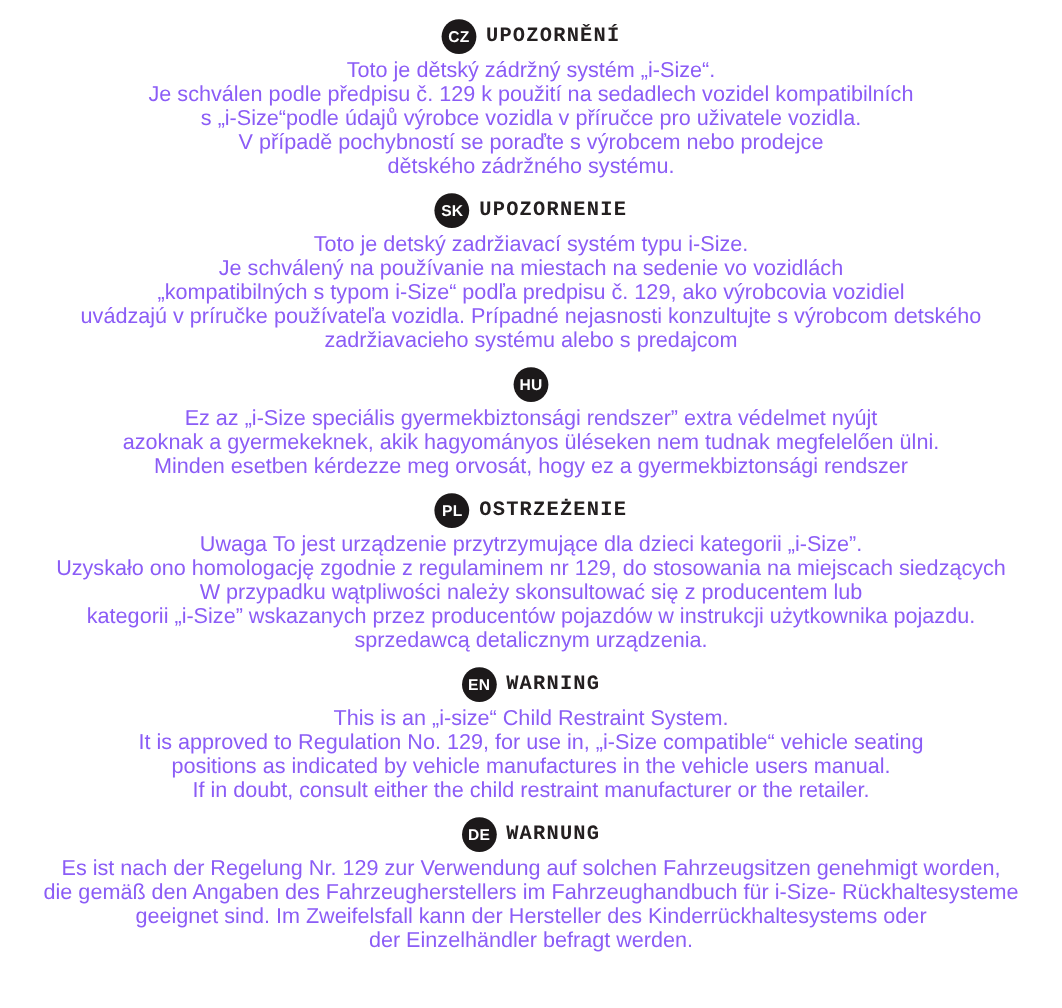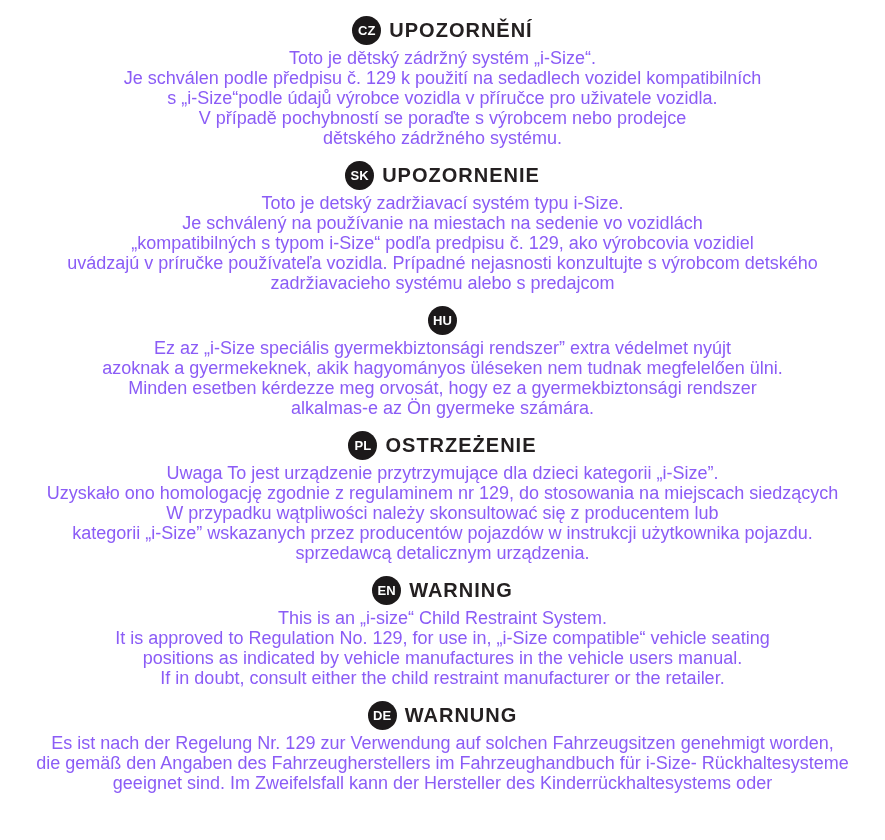--- a/index.html
+++ b/index.html
@@ -36,23 +36,24 @@
     font-weight: 700;
     font-size: 13px;
     letter-spacing: 0.2px;
     display: flex;
     align-items: center;
     justify-content: center;
     flex: 0 0 auto;
   }
   .title {
     font-weight: 700;
-    font-size: 20px;
+    font-size: 17px;
     letter-spacing: 1px;
     color: #242021;
+    font-family: Liberation Mono, monospace;
   }
   .line {
     margin: 0;
     font-size: 18px;
     line-height: 20px;
     color: #8b5cf6;
     white-space: nowrap;
   }
 </style>
 </head>
@@ -84,21 +85,20 @@
     <p class="line">zadržiavacieho systému alebo s predajcom</p>
   </section>
 
   <section class="warn">
     <div class="head">
       <span class="badge">HU</span>
     </div>
     <p class="line">Ez az „i-Size speciális gyermekbiztonsági rendszer” extra védelmet nyújt</p>
     <p class="line">azoknak a gyermekeknek, akik hagyományos üléseken nem tudnak megfelelően ülni.</p>
     <p class="line">Minden esetben kérdezze meg orvosát, hogy ez a gyermekbiztonsági rendszer</p>
-    <p class="line">alkalmas-e az Ön gyermeke számára.</p>
   </section>
 
   <section class="warn">
     <div class="head">
       <span class="badge">PL</span>
       <span class="title">OSTRZEŻENIE</span>
     </div>
     <p class="line">Uwaga To jest urządzenie przytrzymujące dla dzieci kategorii „i-Size”.</p>
     <p class="line">Uzyskało ono homologację zgodnie z regulaminem nr 129, do stosowania na miejscach siedzących</p>
     <p class="line">W przypadku wątpliwości należy skonsultować się z producentem lub</p>
@@ -118,15 +118,16 @@
   </section>
 
   <section class="warn">
     <div class="head">
       <span class="badge">DE</span>
       <span class="title">WARNUNG</span>
     </div>
     <p class="line">Es ist nach der Regelung Nr. 129 zur Verwendung auf solchen Fahrzeugsitzen genehmigt worden,</p>
     <p class="line">die gemäß den Angaben des Fahrzeugherstellers im Fahrzeughandbuch für i-Size- Rückhaltesysteme</p>
     <p class="line">geeignet sind. Im Zweifelsfall kann der Hersteller des Kinderrückhaltesystems oder</p>
+    <p class="line">der Einzelhändler befragt werden.</p>
   </section>
 
 </div>
 
 </body></html>

